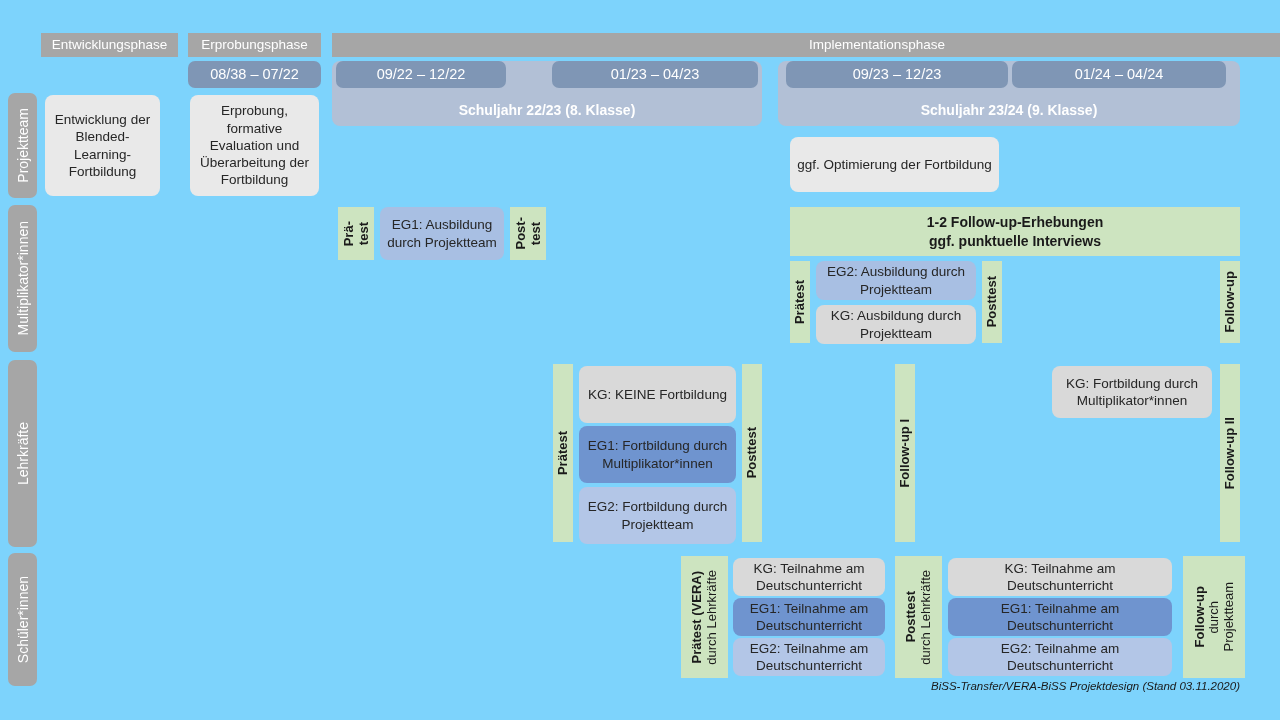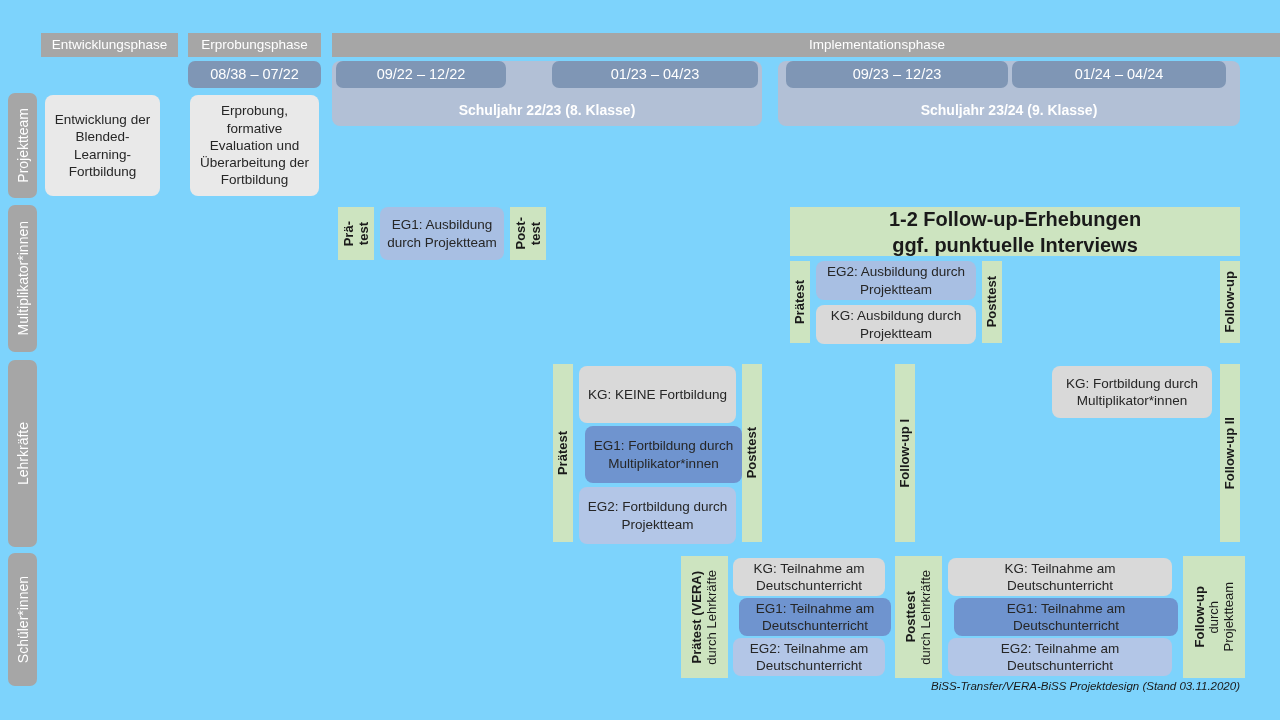--- a/index.html
+++ b/index.html
@@ -84,21 +84,21 @@
     display: flex;
     align-items: center;
     justify-content: center;
     text-align: center;
     line-height: 1.28;
     padding: 2px 6px;
     color: #262626;
   }
   .box.grey   { background: #e9e9e9; }
   .box.grey2  { background: #d9d9d9; }
-  .box.blue1  { background: #6f94cf; margin-left: 6px; }   
+  .box.blue1  { background: #6f94cf; }   
   .box.blue2  { background: #b3c6e7; }   
   .box.blue3  { background: #a8bfe3; }   
 
   
   .greenbar {
     background: #cde4c0;
     color: #1a1a1a;
     display: flex;
     flex-direction: row;
     align-items: center;
@@ -113,21 +113,21 @@
     font-weight: bold;
     line-height: 1.05;
   }
   .greenbar .vtext.reg { font-weight: normal; }
 
   
   .greenbanner {
     background: #cde4c0;
     color: #1a1a1a;
     font-weight: bold;
-    font-size: 20px;
+    font-size: 14px;
     display: flex;
     align-items: center;
     justify-content: center;
     text-align: center;
     line-height: 1.3;
   }
 
   .footer {
     font-size: 11.5px;
     font-style: italic;
@@ -163,20 +163,21 @@
   </div>
   <div class="abs rowlabel" style="left:8px; top:360px; width:29px; height:187px;">
     <span class="vtext">Lehrkräfte</span>
   </div>
   <div class="abs rowlabel" style="left:8px; top:553px; width:29px; height:133px;">
     <span class="vtext">Schüler*innen</span>
   </div>
 
   <div class="abs box grey" style="left:45px; top:95px; width:115px; height:101px;">Entwicklung der Blended-Learning-Fortbildung</div>
   <div class="abs box grey" style="left:190px; top:95px; width:129px; height:101px;">Erprobung, formative Evaluation und Überarbeitung der Fortbildung</div>
+  <div class="abs box grey" style="left:790px; top:137px; width:209px; height:55px;">ggf. Optimierung der Fortbildung</div>
 
   <div class="abs greenbar" style="left:338px; top:207px; width:36px; height:53px;">
     <span class="vtext">Prä-</span>
     <span class="vtext">test</span>
   </div>
   <div class="abs box blue3" style="left:380px; top:207px; width:124px; height:53px;">EG1: Ausbildung durch Projektteam</div>
   <div class="abs greenbar" style="left:510px; top:207px; width:36px; height:53px;">
     <span class="vtext">Post-</span>
     <span class="vtext">test</span>
   </div>

